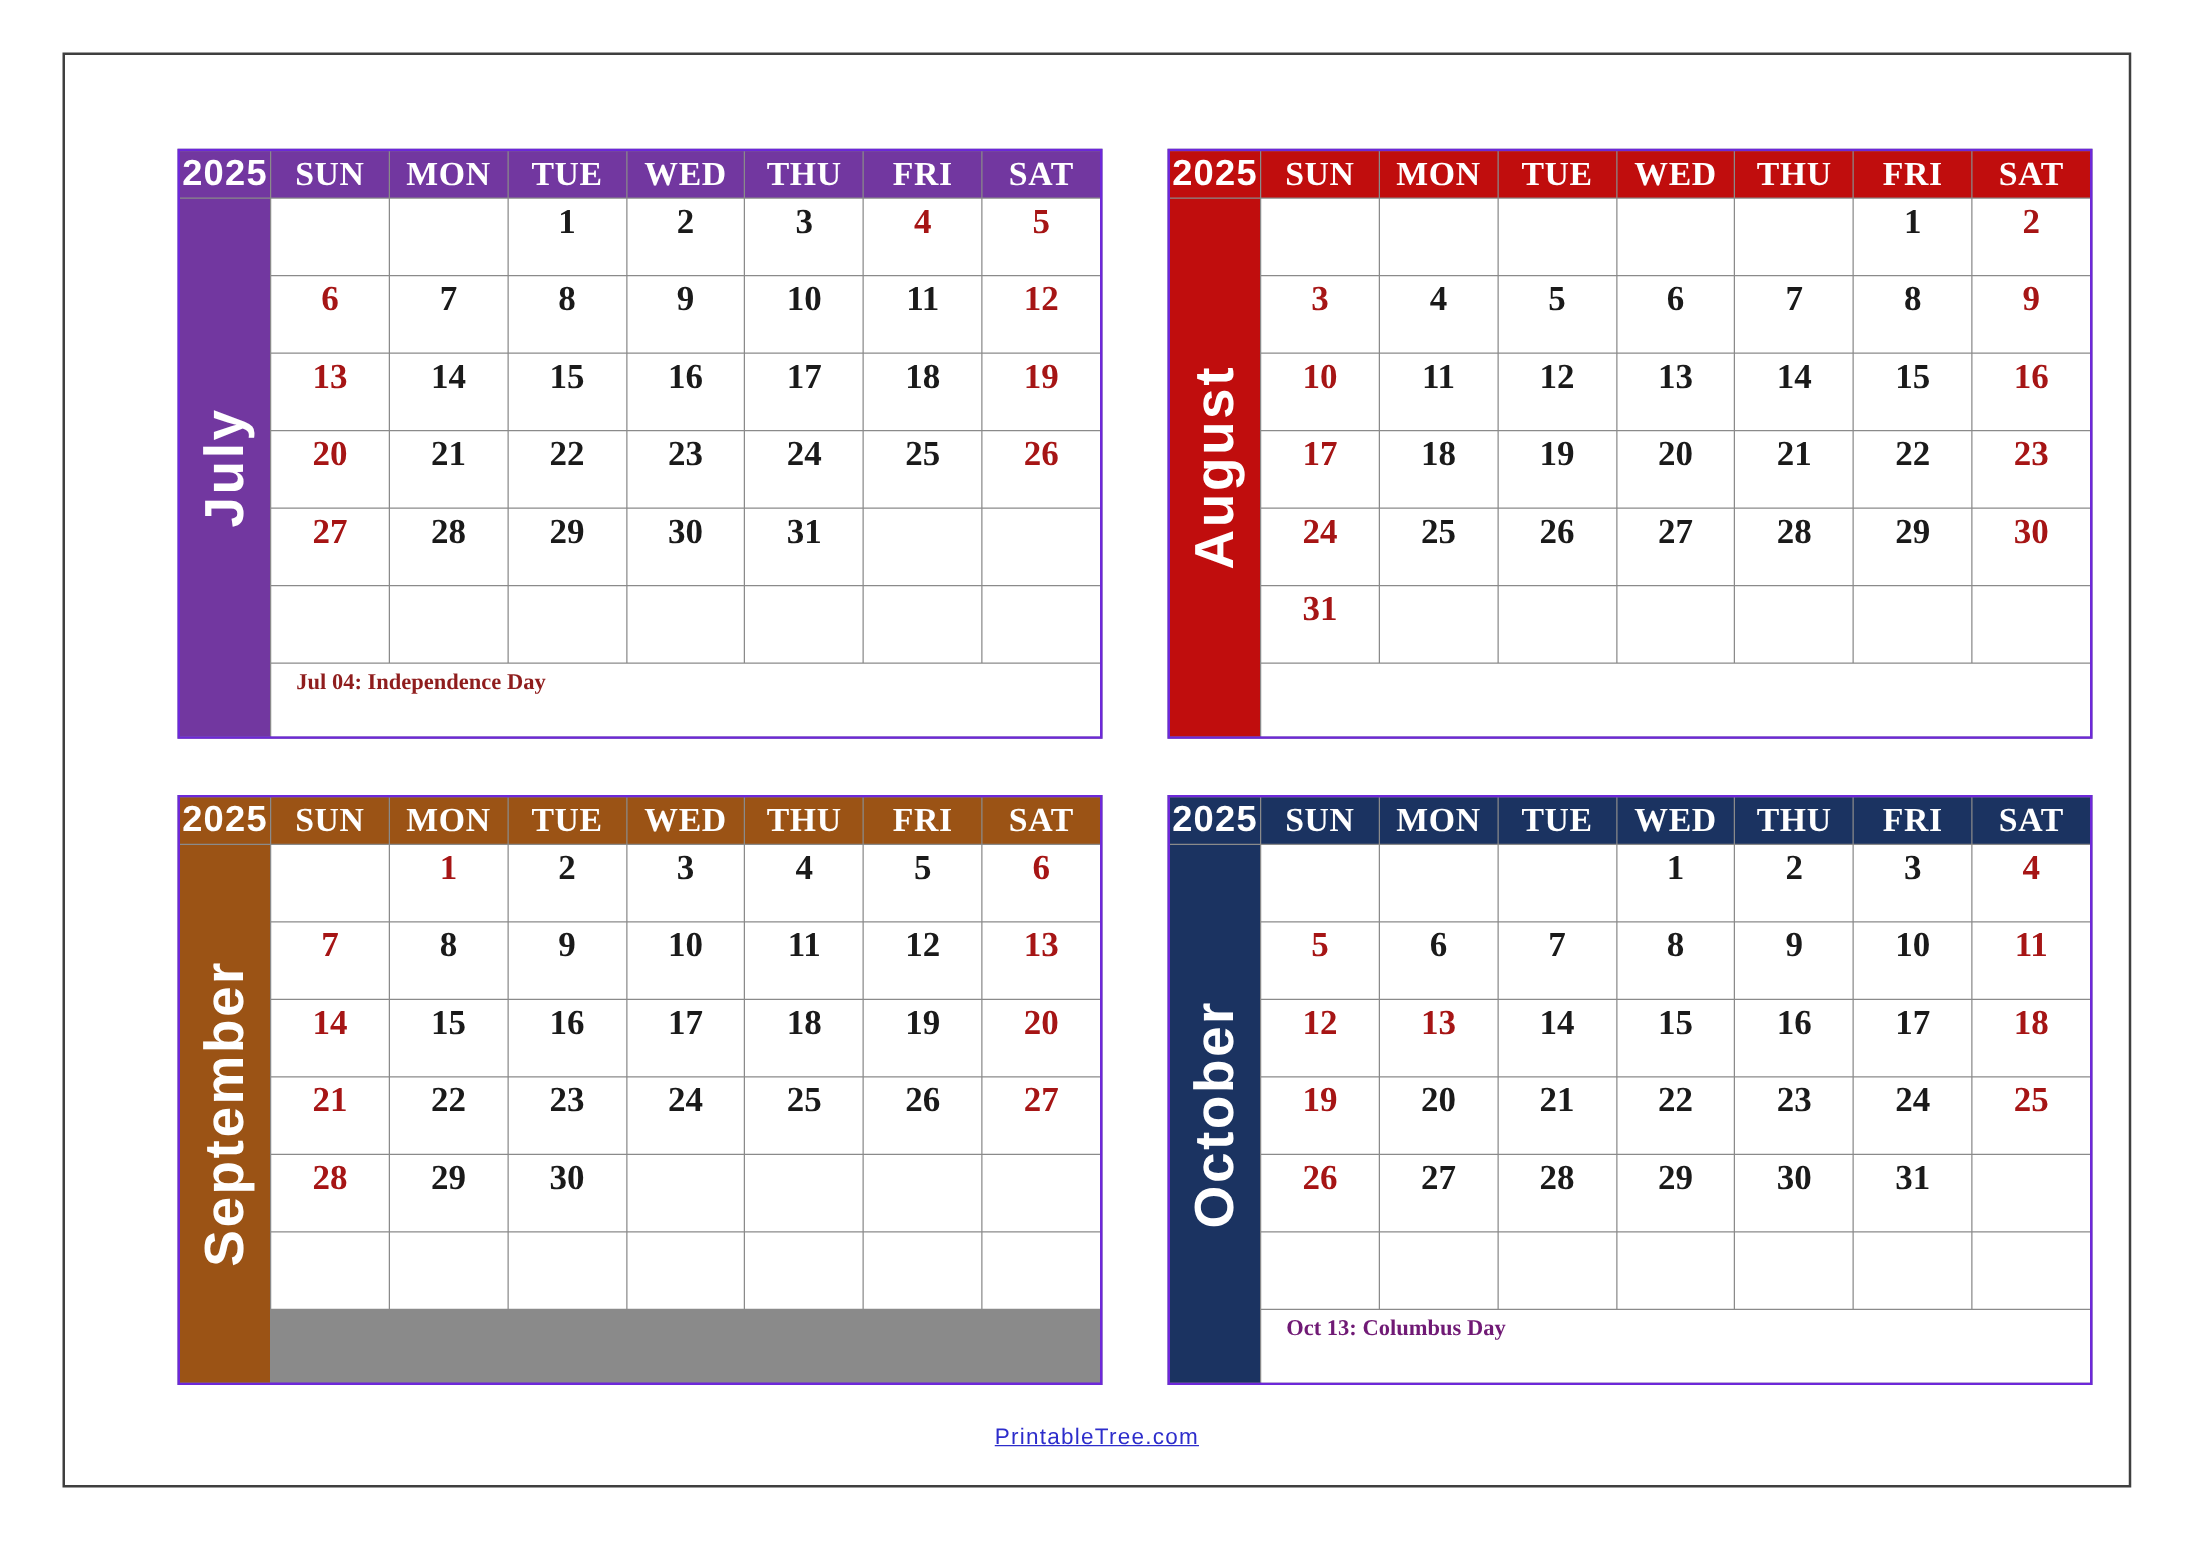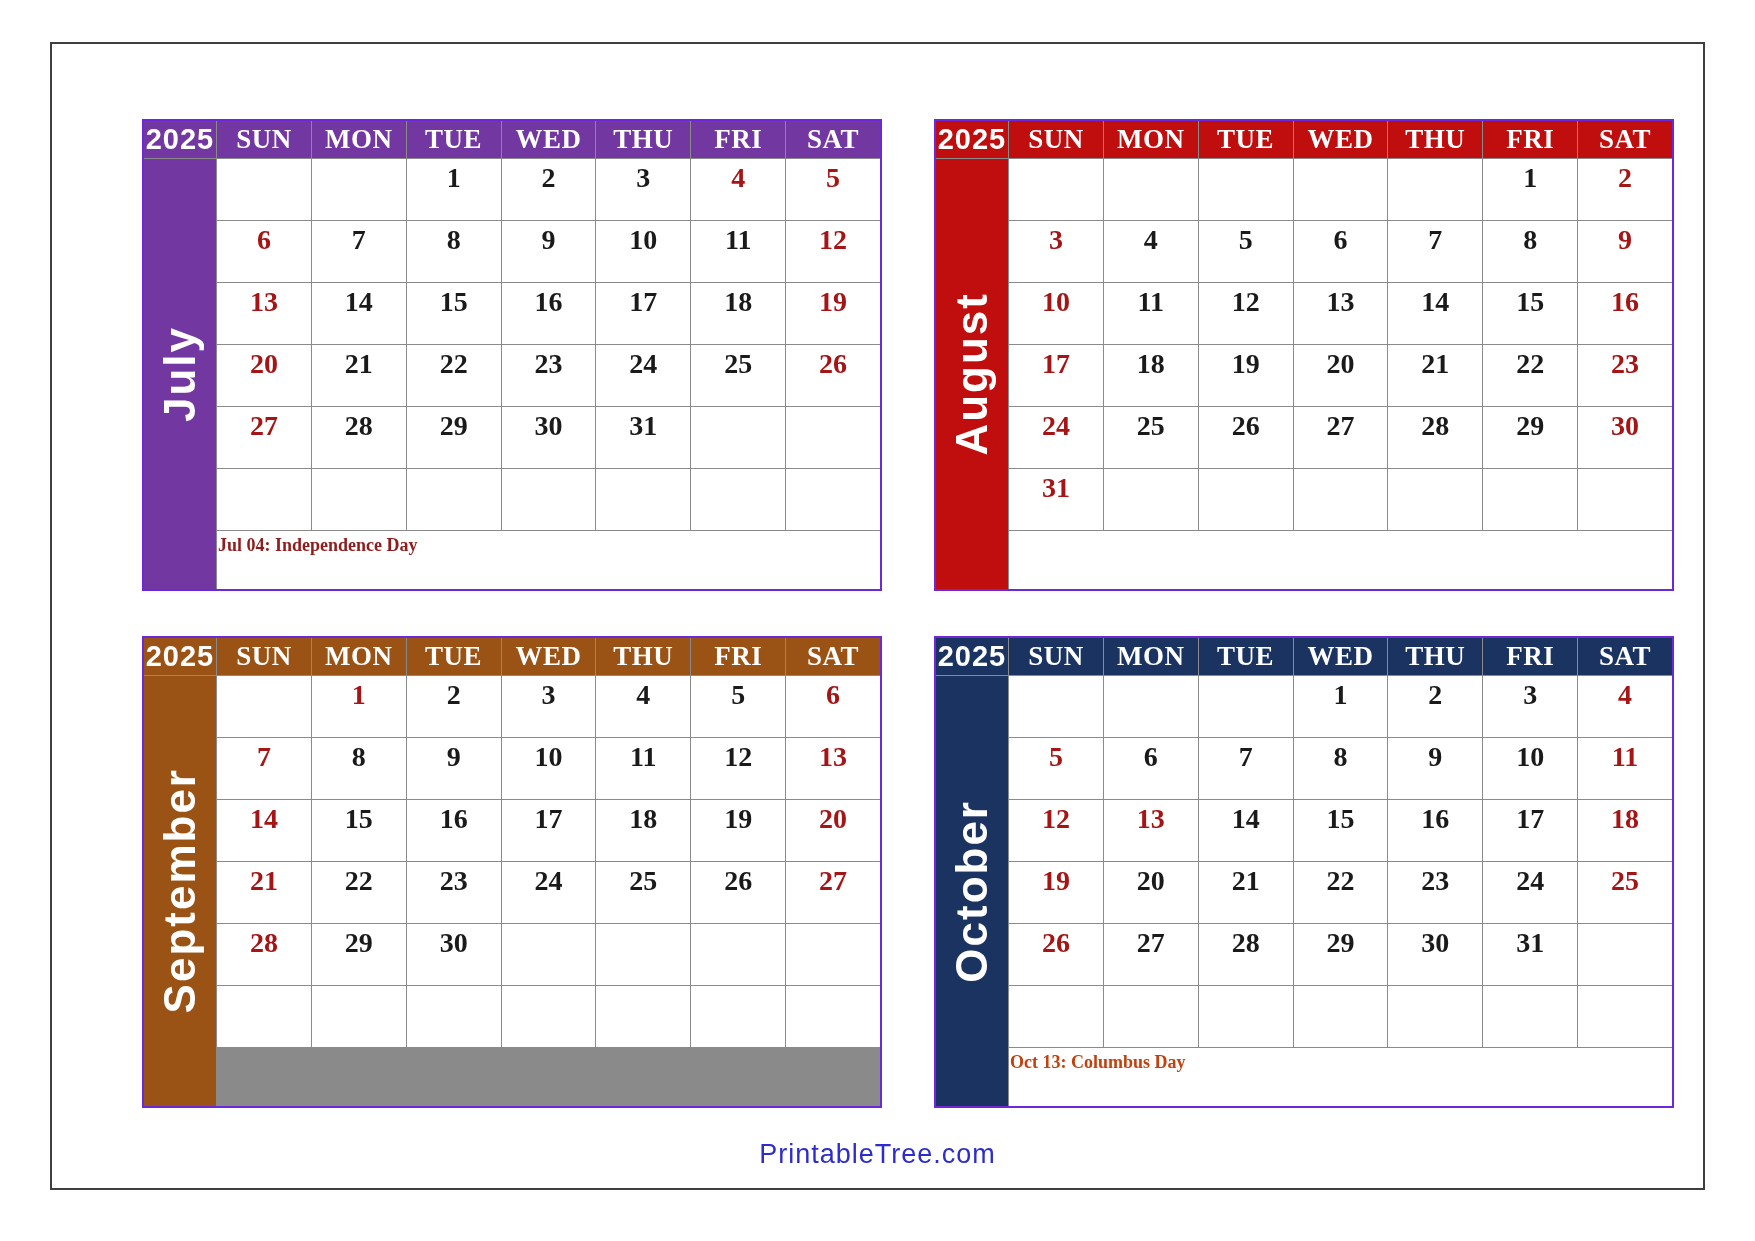--- a/index.html
+++ b/index.html
@@ -37,30 +37,30 @@
     font-family:"Liberation Sans",sans-serif;font-weight:bold;font-size:44px;
     color:#ffffff;letter-spacing:2px;white-space:nowrap;
   }
   .cell{
     display:flex;align-items:flex-start;justify-content:center;
     padding-top:3px;box-sizing:border-box;
     font-family:"Liberation Serif",serif;font-weight:bold;font-size:28px;color:#1a1a1a;
   }
   .strip{
     grid-column:2 / span 7;
-    padding:4px 0 0 1px;box-sizing:border-box;
+    padding:4px 0 0 20px;box-sizing:border-box;
     font-family:"Liberation Serif",serif;font-weight:bold;font-size:18px;
   }
   
   .footer{
     position:absolute;left:0;right:0;top:1139px;text-align:center;
   }
   .footer-link{
-    font-family:"Liberation Sans",sans-serif;font-size:27px;letter-spacing:1px;
-    cursor:pointer;text-align:center;
+    font-family:"Liberation Sans",sans-serif;font-size:18px;letter-spacing:1px;
+    text-decoration:underline;cursor:pointer;text-align:center;
   }
 </style>
 </head>
 <body>
 
 <div class="page-border"></div>
 
 <div id="calendars">
     <div class="cal cal-july">
       <div class="hcell year-cell" style="background: rgb(114, 55, 160);">2025</div>
@@ -276,19 +276,19 @@
       <div class="cell">30</div>
       <div class="cell">31</div>
       <div class="cell"></div>
       <div class="cell"></div>
       <div class="cell"></div>
       <div class="cell"></div>
       <div class="cell"></div>
       <div class="cell"></div>
       <div class="cell"></div>
       <div class="cell"></div>
-      <div class="strip" style="color: #c2410c;">Oct 13: Columbus Day</div>
+      <div class="strip" style="color: #701a75;">Oct 13: Columbus Day</div>
     </div>
   </div>
 
 <div class="footer">
   <span class="footer-link" style="color: rgb(45, 45, 203);">PrintableTree.com</span>
 </div>
 
 </body></html>

